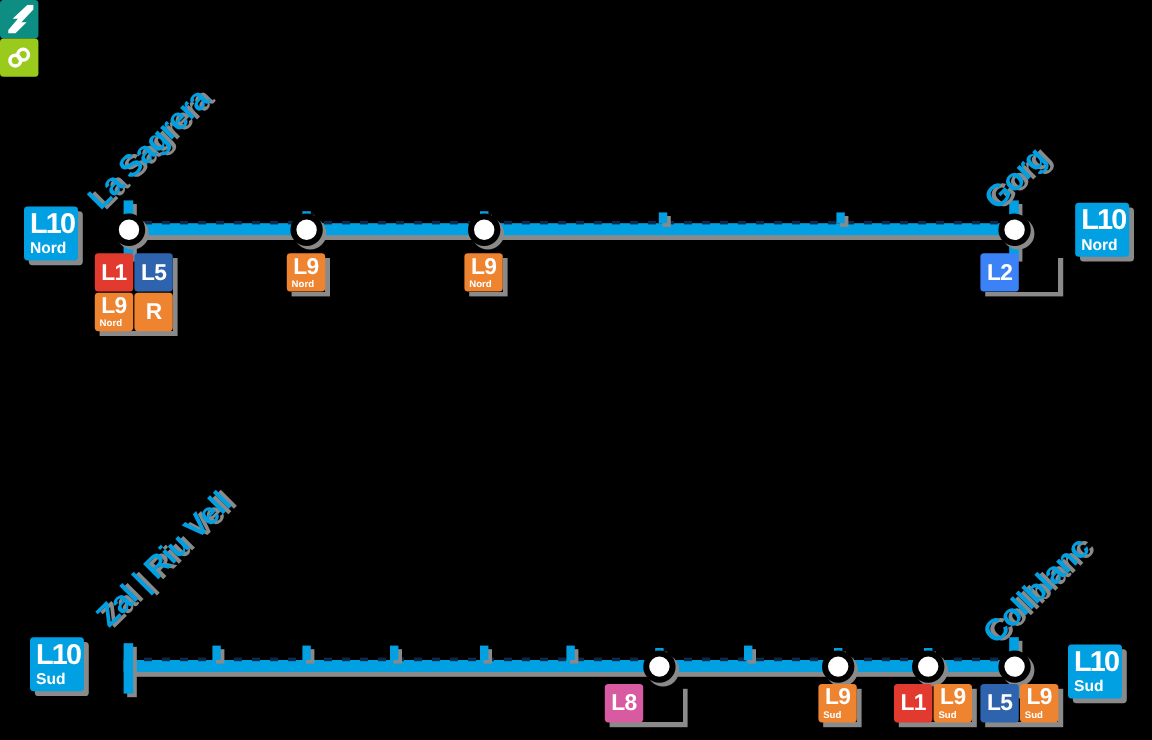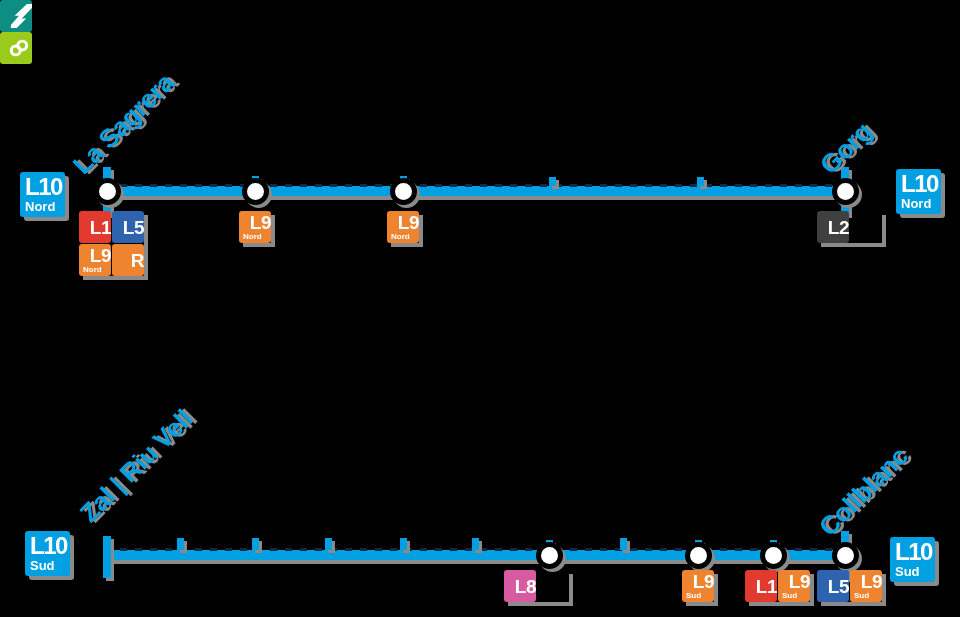--- a/index.html
+++ b/index.html
@@ -12,21 +12,21 @@
     background:repeating-linear-gradient(90deg,var(--dash) 0 7px,transparent 7px 15px);}
   .tick{position:absolute;width:7px;background:var(--blue);box-shadow:3px 3px 0 var(--shadow);}
   .term-bar{position:absolute;width:8px;background:var(--blue);box-shadow:3px 3px 0 var(--shadow);}
   .circle{position:absolute;width:17px;height:17px;background:#fff;border:5px solid #000;
     border-radius:50%;box-shadow:3px 3px 0 var(--shadow);}
   .station-label{position:absolute;height:30px;line-height:30px;font-size:26px;color:var(--blue);
     white-space:nowrap;transform:rotate(-45deg);transform-origin:0 100%;
     text-shadow:3px 3px 0 var(--shadow);letter-spacing:-0.5px;}
   .badge-group{position:absolute;display:grid;gap:1px;box-shadow:4px 4px 0 var(--shadow);}
   .badge{width:32px;height:32px;border-radius:3px;color:#fff;display:flex;flex-direction:column;
-    align-items:flex-end;justify-content:center;overflow:hidden;}
+    align-items:center;justify-content:center;overflow:hidden;}
   .badge .main{font-size:19px;line-height:19px;letter-spacing:-0.5px;}
   .badge .sub{font-size:8px;line-height:8px;margin-top:1px;align-self:flex-start;padding-left:4px;}
   .badge svg{display:block;}
   .l10-badge{position:absolute;width:45px;height:45px;background:var(--blue);border-radius:3px;
     color:#fff;box-shadow:4px 4px 0 var(--shadow);box-sizing:border-box;padding:2px 0 0 5px;}
   .l10-line{font-size:24px;line-height:26px;letter-spacing:-1.5px;}
   .l10-branch{font-size:13px;line-height:13px;}
 </style>
 </head>
 <body>
@@ -84,21 +84,21 @@
         <div class="main">L9</div>
         <div class="sub">Nord</div>
       </div>
     </div>
     <div class="tick" style="left: 549px; top: 177px; height: 9px;"></div>
     <div class="tick" style="left: 697px; top: 177px; height: 9px;"></div>
     <div class="term-bar" style="left: 841px; top: 167px; height: 48px;"></div>
     <div class="circle" style="left: 832px; top: 178px;"></div>
     <div class="station-label" style="left: 835px; top: 150px;">Gorg</div>
     <div class="badge-group" style="grid-template-columns: repeat(2, 32px); left: 817px; top: 211px;">
-      <div class="badge" style="background: #404040;">
+      <div class="badge" style="background: #3b82f6;">
         <div class="main">L2</div>
       </div>
     </div>
     <div class="badge" style="background: rgb(14, 142, 130);">
       <svg width="24" height="24" viewBox="0 0 33 33">
         <polygon fill="#fff" points="26,0 33,0 33,5 19,20 25,20 12,33 4,33 4,29 15,16 9,16"></polygon>
       </svg>
     </div>
     <div class="route-line" style="left: 103px; top: 550px; width: 746px; background: rgb(0, 160, 227);">
       <div class="dashes"></div>

